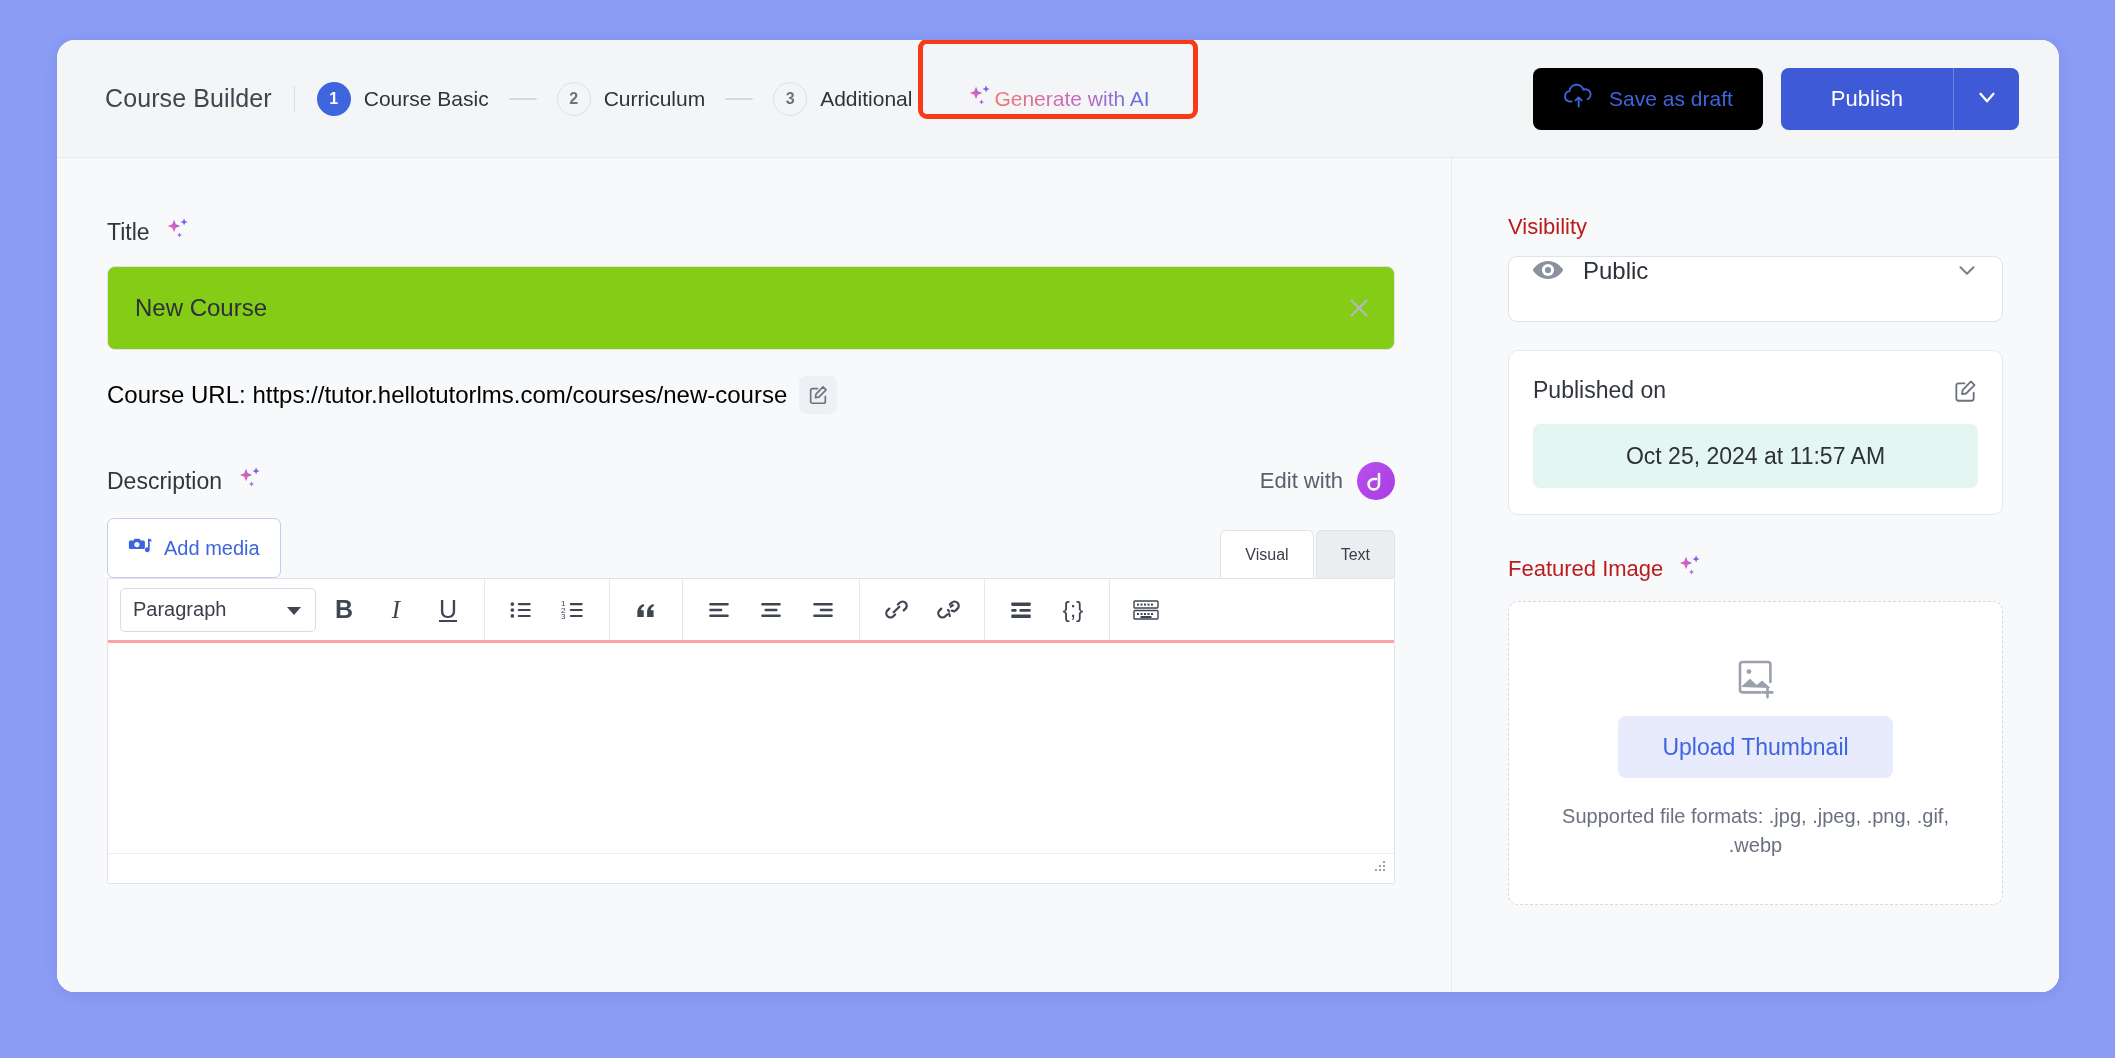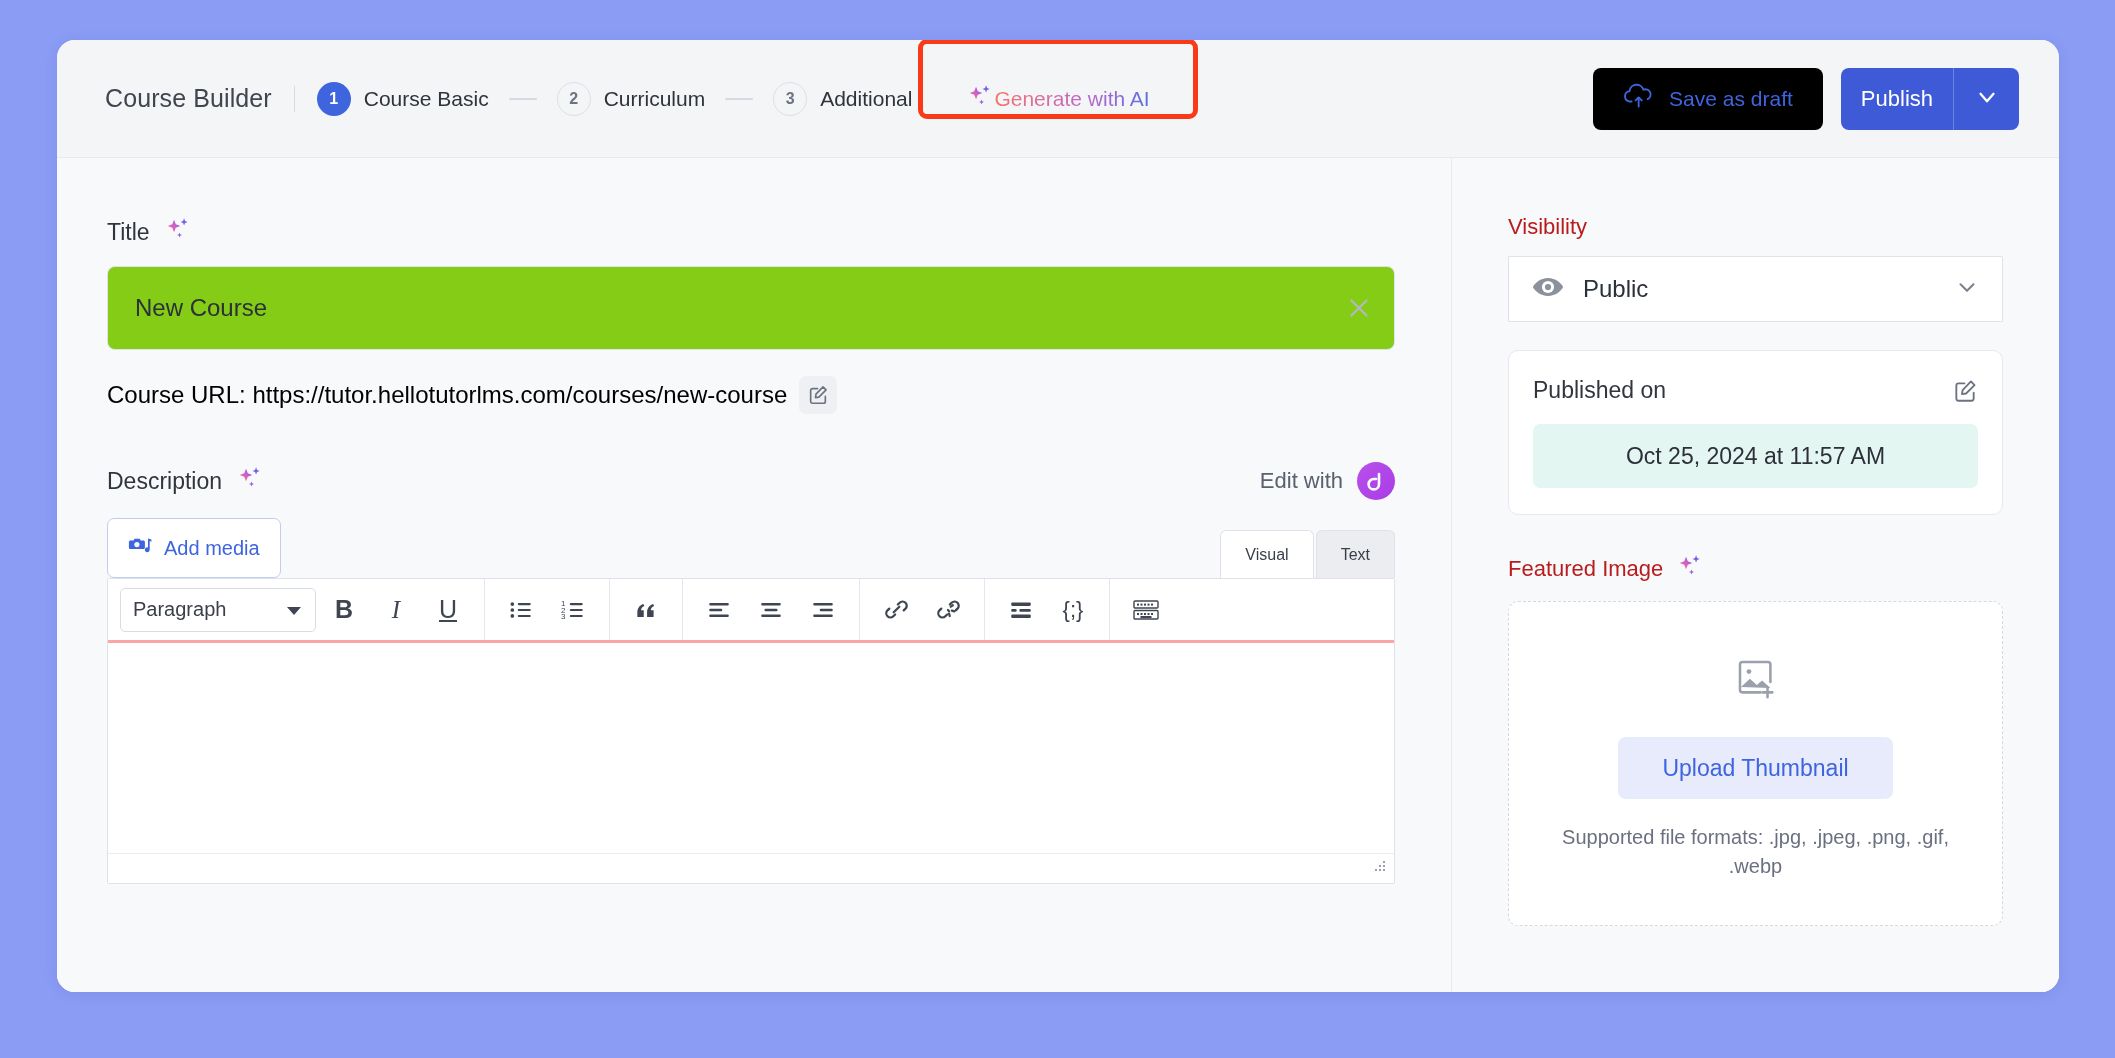--- a/index.html
+++ b/index.html
@@ -139,21 +139,21 @@
   .publish-group {
     display: flex;
     height: 62px;
     border-radius: 8px;
     overflow: hidden;
   }
   .btn-publish {
     background: #3e5ad6;
     color: #fff;
     border: none;
-    padding: 0 20px;
+    padding: 0 50px;
     font-size: 22px;
     font-family: inherit;
     cursor: pointer;
     white-space: nowrap;
   }
   .btn-publish-caret {
     background: #3e5ad6;
     border: none;
     border-left: 1px solid #6e84e2;
     width: 66px;
@@ -364,22 +364,22 @@
   }
   .side-label-row {
     display: flex; align-items: center; gap: 13px;
     margin-bottom: 16px;
   }
 
   .visibility-select {
     height: 66px;
     background: #fff;
     border: 1px solid #dfe2e8;
-    border-radius: 1px;
-    display: flex; align-items: center;
+    border-radius: 9px;
+    display: flex; 
     padding: 0 22px 0 22px;
     gap: 18px;
     cursor: pointer;
   }
   .visibility-value { font-size: 24px; color: #2c3039; }
   .visibility-caret { margin-left: auto; }
 
   .card {
     margin-top: 28px;
     background: #fff;
@@ -422,21 +422,21 @@
     background: #e8ebfc;
     color: #3e64de;
     border: none;
     border-radius: 8px;
     height: 62px;
     line-height: 62px;
     padding: 0 44px;
     font-size: 23px;
     font-family: inherit;
     cursor: pointer;
-    margin-top: 31px;
+    margin-top: 10px;
   }
   .formats-text {
     margin-top: 24px;
     font-size: 20px;
     color: #6a7080;
     line-height: 1.45;
   }
 
   .sparkle { flex: 0 0 auto; }
 </style>

